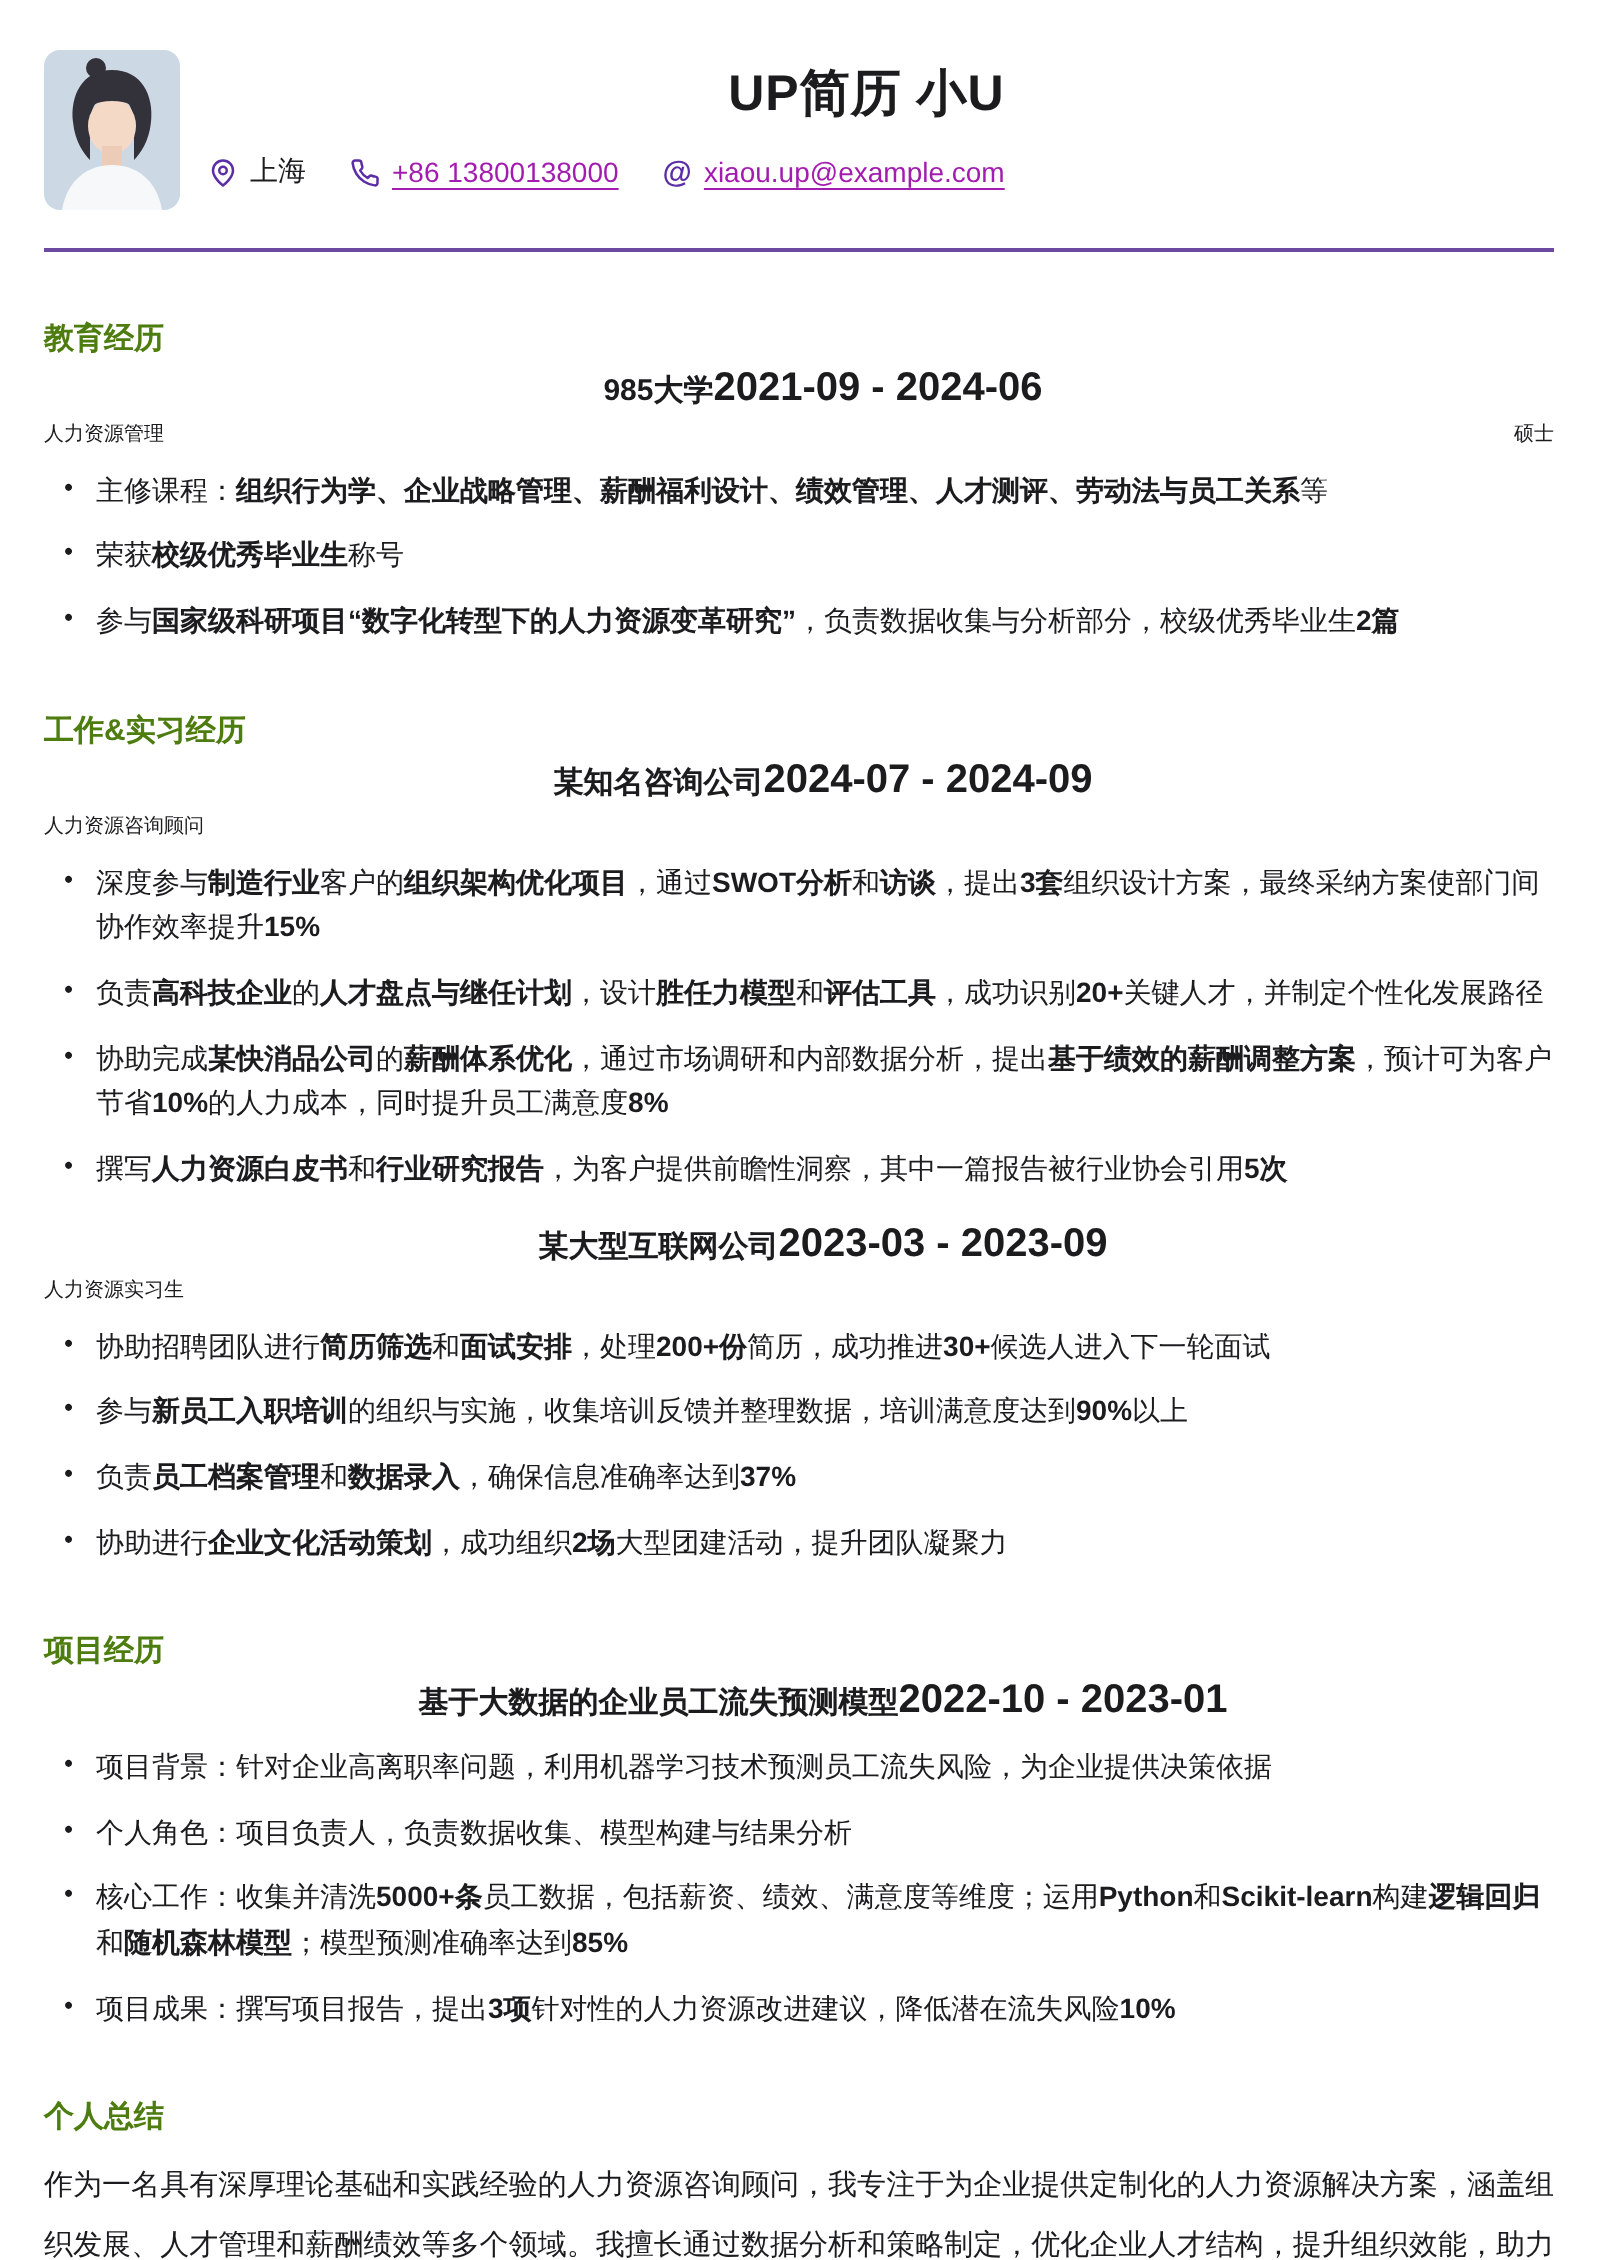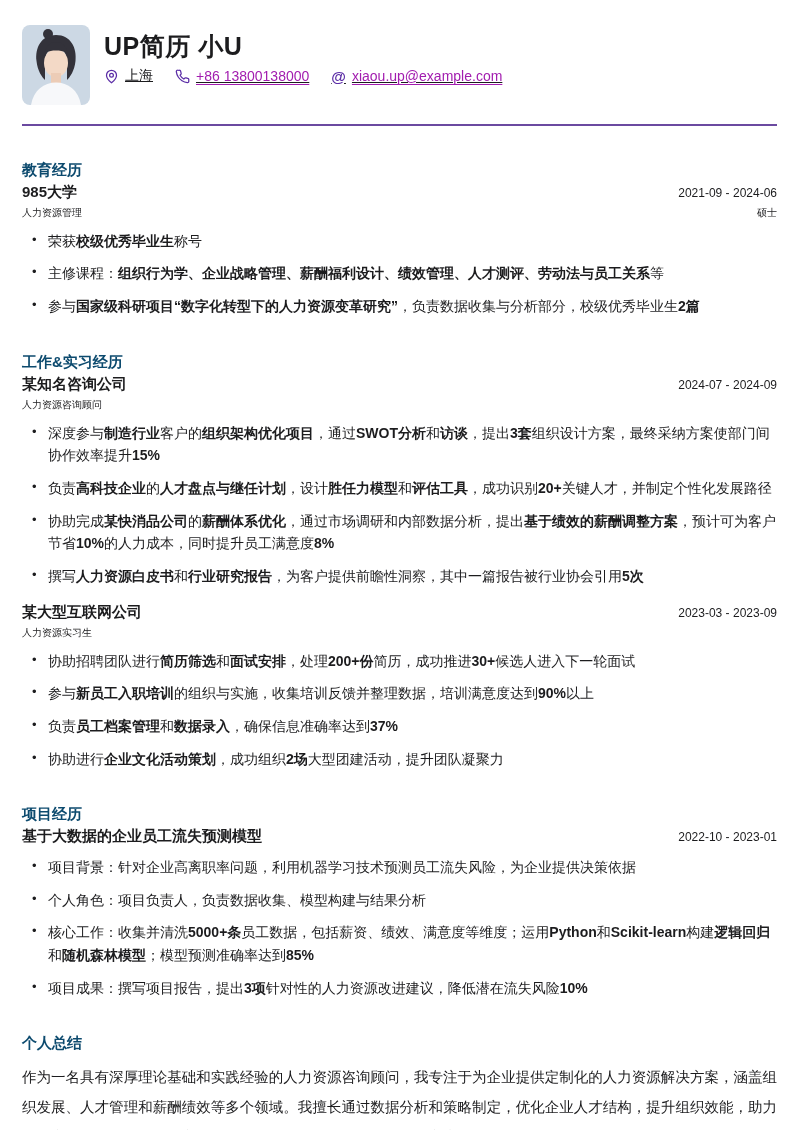--- a/index.html
+++ b/index.html
@@ -5,40 +5,40 @@
   html,body{margin:0;padding:0;}
   body{
     width:799px;height:1130px;background:#ffffff;
     font-family:"Liberation Sans","DejaVu Sans",sans-serif;
     color:#1c1c1e;overflow:hidden;
   }
   .page{padding:25px 22px 10px;box-sizing:border-box;}
   .b{font-weight:700;}
 
   
-  .header{display:flex;align-items:flex-start;gap:14px;}
+  .header{display:flex;align-items:flex-start;gap:14px;text-align:right;}
   .avatar{width:68px;height:80px;border-radius:8px;overflow:hidden;flex:0 0 auto;display:block;}
   .hinfo{padding-top:5px;}
   .name{font-size:25px;font-weight:700;letter-spacing:.5px;}
-  .contact{display:flex;align-items:center;gap:22px;margin-top:4px;font-size:14px;text-decoration:underline;}
+  .contact{display:flex;align-items:center;gap:22px;margin-top:14px;font-size:14px;}
   .citem{display:flex;align-items:center;gap:6px;}
   .icn{display:inline-flex;align-items:center;}
   .at{color:#5b2da6;font-weight:700;font-size:15px;line-height:1;}
   .link{text-decoration:underline;text-underline-offset:3px;color:#a21caf;cursor:pointer;}
 
   .divider{border:none;border-top:2px solid #6b4aa0;margin:19px 0 0;}
 
   
   .section{margin-top:20px;}
-  .stitle{color:#0c4a6e;font-weight:700;font-size:15px;line-height:1.25;margin-top:35px;}
+  .stitle{color:#4d7c0f;font-weight:700;font-size:15px;line-height:1.25;margin-top:35px;}
   .entry{margin-top:3px;}
   .entry + .entry{margin-top:15px;}
-  .erow{display:flex;justify-content:space-between;align-items:baseline;}
+  .erow{display:flex;justify-content:center;align-items:baseline;margin-left:24px;}
   .ename{font-weight:700;font-size:15px;}
-  .edate{font-weight:400;font-size:12px;white-space:nowrap;}
+  .edate{font-weight:700;font-size:20px;white-space:nowrap;}
   .esub{display:flex;justify-content:space-between;font-size:10px;margin-top:4px;}
   ul.bullets{list-style:none;margin:10px 0 0;padding:0;}
   ul.bullets li{position:relative;padding-left:26px;font-size:14px;line-height:1.62;margin-bottom:10px;}
   ul.bullets li::before{content:"•";position:absolute;left:10px;top:-1px;font-size:13px;}
 
   .summary-text{font-size:14.5px;line-height:2.08;margin-top:9px;text-align:justify;}
 </style>
 </head>
 <body>
 
@@ -91,22 +91,22 @@
     <div class="entry">
       <div class="erow">
         <span class="ename">985大学</span>
         <span class="edate">2021-09 - 2024-06</span>
       </div>
       <div class="esub">
         <span>人力资源管理</span>
         <span>硕士</span>
       </div>
       <ul class="bullets">
+          <li><span>主修课程：</span><span class="b">组织行为学、企业战略管理、薪酬福利设计、绩效管理、人才测评、劳动法与员工关系</span><span>等</span></li>
           <li><span>荣获</span><span class="b">校级优秀毕业生</span><span>称号</span></li>
-          <li><span>主修课程：</span><span class="b">组织行为学、企业战略管理、薪酬福利设计、绩效管理、人才测评、劳动法与员工关系</span><span>等</span></li>
           <li><span>参与</span><span class="b">国家级科研项目“数字化转型下的人力资源变革研究”</span><span>，负责数据收集与分析部分，校级优秀毕业生</span><span class="b">2篇</span></li>
         </ul>
     </div>
   </div>
 
   <div class="section">
     <div class="stitle">工作&amp;实习经历</div>
     <div class="entry">
       <div class="erow">
         <span class="ename">某知名咨询公司</span>

